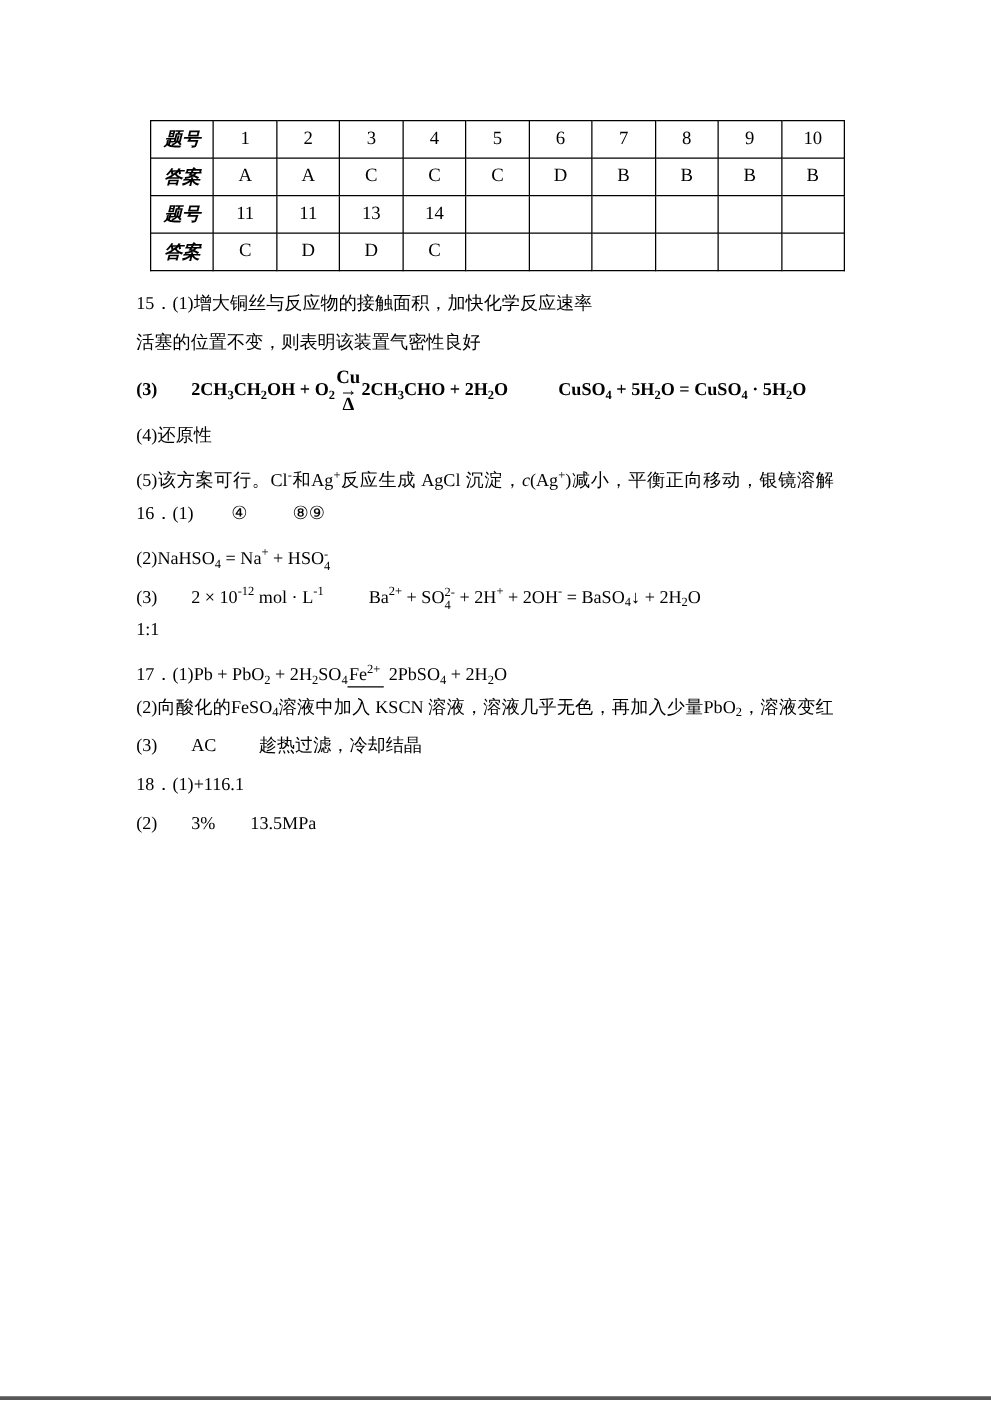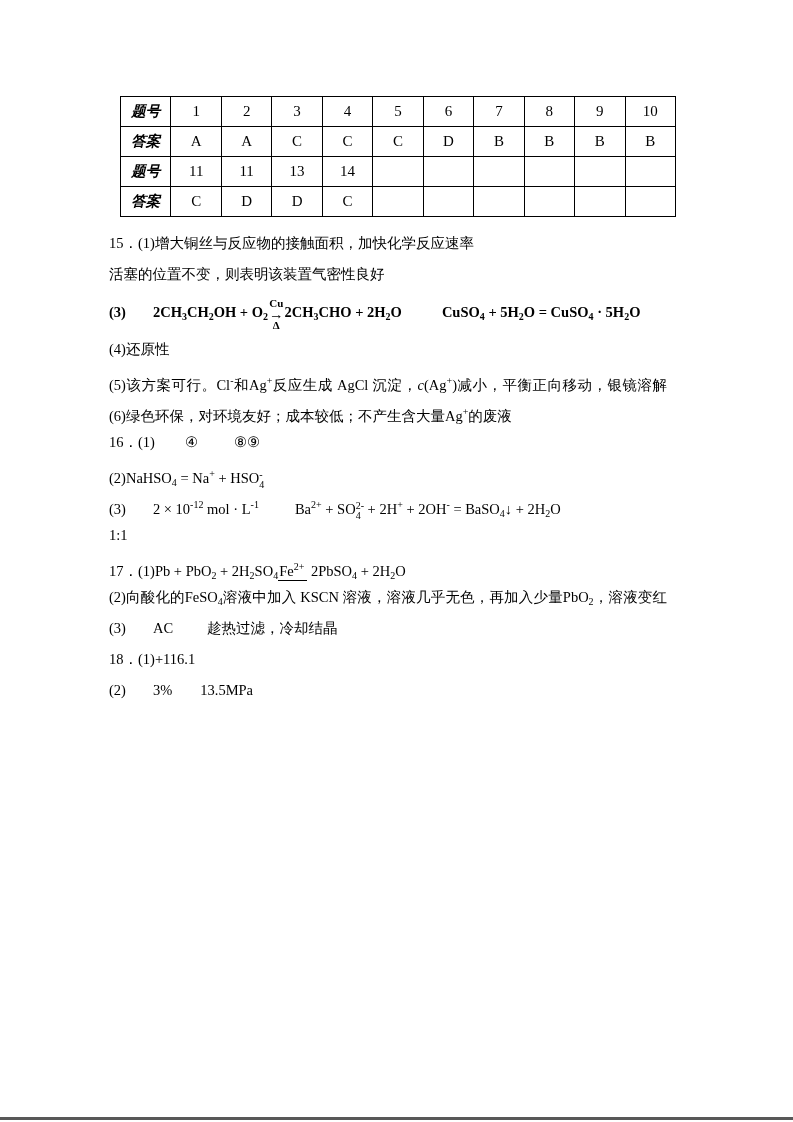--- a/index.html
+++ b/index.html
@@ -48,21 +48,21 @@
 
   .sub { font-size:10px; vertical-align:-3px; }
   .sup { font-size:10px; vertical-align:6px; }
   .it  { font-style:italic; }
   .gap { display:inline-block; }
 
   .stk { display:inline-block; vertical-align:-5px; text-align:left; }
   .stk-t, .stk-b { display:block; font-size:10px; line-height:10px; }
 
   .arr { display:inline-block; vertical-align:middle; text-align:center; margin:0 1px; }
-  .arr-top, .arr-bot { display:block; font-size:11px; line-height:10px; }
+  .arr-top, .arr-bot { display:block; font-size:15px; line-height:10px; }
   .arr-mid { display:block; font-size:14.5px; line-height:12px; }
 
   .und { border-bottom:1.6px solid #000; padding:0 3px 1px 1px;text-align:right; }
 
   .bottom-edge {
     position:absolute; left:0; top:1117px;
     width:793px; height:3px;
   }
 </style>
 </head>
@@ -124,21 +124,20 @@
           <td></td>
         </tr>
       </tbody>
   </table>
   <div class="text-block">
       <div class="line"><span>15．(1)增大铜丝与反应物的接触面积，加快化学反应速率</span></div>
       <div class="line"><span>活塞的位置不变，则表明该装置气密性良好</span></div>
       <div class="line tall"><span>(3)</span><span class="gap" style="width: 27px;"></span><span>2CH</span><span class="sub">3</span><span>CH</span><span class="sub">2</span><span>OH + O</span><span class="sub">2</span><span class="arr"><span class="arr-top">Cu</span><span class="arr-mid">→</span><span class="arr-bot">Δ</span></span><span>2CH</span><span class="sub">3</span><span>CHO + 2H</span><span class="sub">2</span><span>O</span><span class="gap" style="width: 40px;"></span><span>CuSO</span><span class="sub">4</span><span> + 5H</span><span class="sub">2</span><span>O = CuSO</span><span class="sub">4</span><span> · 5H</span><span class="sub">2</span><span>O</span></div>
       <div class="line"><span>(4)还原性</span></div>
       <div class="line just"><span>(5)该方案可行。Cl</span><span class="sup">-</span><span>和Ag</span><span class="sup">+</span><span>反应生成 AgCl 沉淀，</span><span class="it">c</span><span>(Ag</span><span class="sup">+</span><span>)减小，平衡正向移动，银镜溶解</span></div>
-      <div class="line"><span>(6)绿色环保，对环境友好；成本较低；不产生含大量Ag</span><span class="sup">+</span><span>的废液</span></div>
       <div class="line"><span>16．(1)</span><span class="gap" style="width: 30px;"></span><span>④</span><span class="gap" style="width: 36px;"></span><span>⑧⑨</span></div>
       <div class="line"><span>(2)NaHSO</span><span class="sub">4</span><span> = Na</span><span class="sup">+</span><span> + HSO</span><span class="stk"><span class="stk-t">-</span><span class="stk-b">4</span></span></div>
       <div class="line"><span>(3)</span><span class="gap" style="width: 27px;"></span><span>2 × 10</span><span class="sup">-12</span><span> mol · L</span><span class="sup">-1</span><span class="gap" style="width: 36px;"></span><span>Ba</span><span class="sup">2+</span><span> + SO</span><span class="stk"><span class="stk-t">2-</span><span class="stk-b">4</span></span><span> + 2H</span><span class="sup">+</span><span> + 2OH</span><span class="sup">-</span><span> = BaSO</span><span class="sub">4</span><span>↓ + 2H</span><span class="sub">2</span><span>O</span></div>
       <div class="line"><span>1:1</span></div>
       <div class="line"><span>17．(1)Pb + PbO</span><span class="sub">2</span><span> + 2H</span><span class="sub">2</span><span>SO</span><span class="sub">4</span><span class="und"><span>Fe</span><span class="sup">2+</span></span><span> 2PbSO</span><span class="sub">4</span><span> + 2H</span><span class="sub">2</span><span>O</span></div>
       <div class="line just"><span>(2)向酸化的FeSO</span><span class="sub">4</span><span>溶液中加入 KSCN 溶液，溶液几乎无色，再加入少量PbO</span><span class="sub">2</span><span>，溶液变红</span></div>
       <div class="line"><span>(3)</span><span class="gap" style="width: 27px;"></span><span>AC</span><span class="gap" style="width: 34px;"></span><span>趁热过滤，冷却结晶</span></div>
       <div class="line"><span>18．(1)+116.1</span></div>
       <div class="line"><span>(2)</span><span class="gap" style="width: 27px;"></span><span>3%</span><span class="gap" style="width: 28px;"></span><span>13.5MPa</span></div>
     </div>

